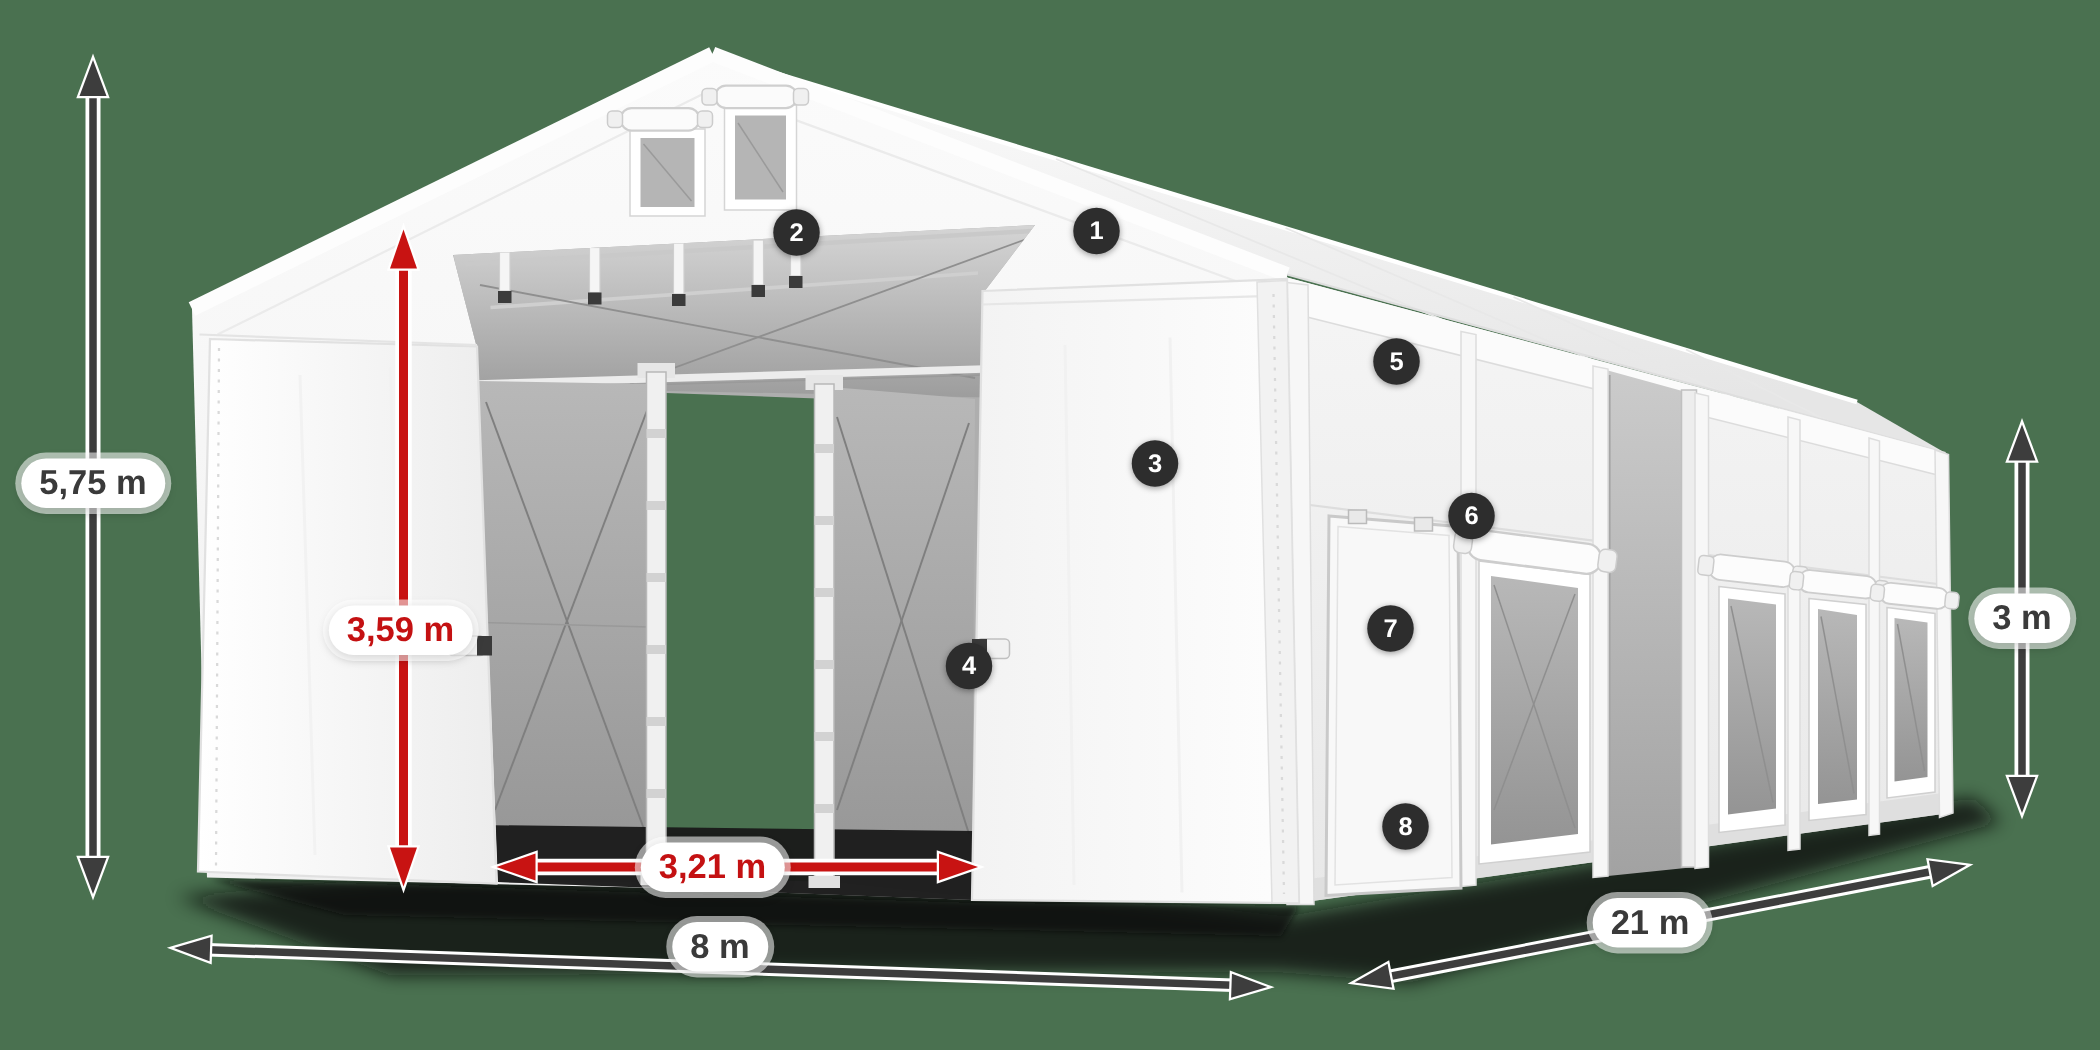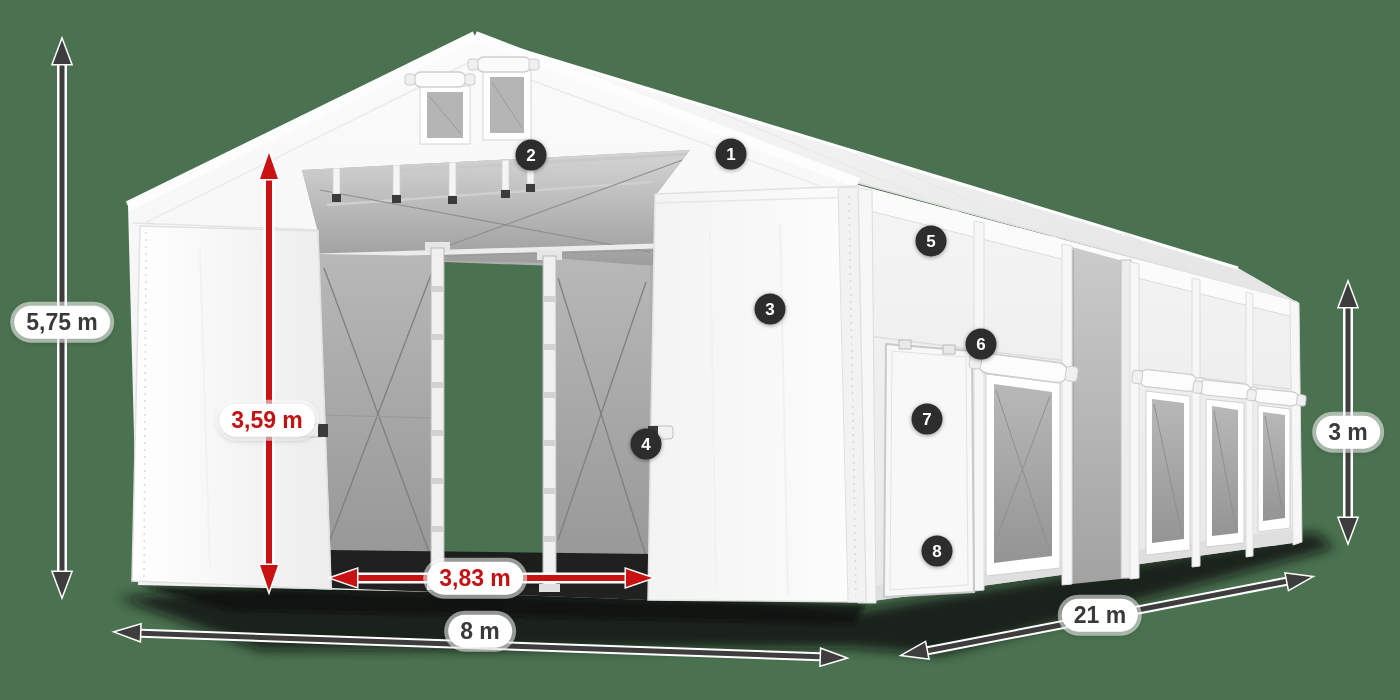--- a/index.html
+++ b/index.html
@@ -304,24 +304,24 @@
   <g>
     <line x1="1348" y1="302" x2="1348" y2="522" stroke="#ffffff" stroke-width="10"></line>
     <line x1="1348" y1="302" x2="1348" y2="522" stroke="#3d3d3d" stroke-width="5"></line>
     <polygon points="1348,283 1339,307 1357,307" fill="#3d3d3d" stroke="#ffffff" stroke-width="3" paint-order="stroke"></polygon>
     <polygon points="1348,542 1339,518 1357,518" fill="#3d3d3d" stroke="#ffffff" stroke-width="3" paint-order="stroke"></polygon>
   </g>
 </svg>
 
 <div class="pill pill-dark" style="left:62px; top:322px;">5,75 m</div>
 <div class="pill pill-red" style="left:267px; top:376px;margin-top:44px;">3,59 m</div>
-<div class="pill pill-red" style="left:475px; top:578px;">3,83 m</div>
+<div class="pill pill-red" style="left:475px; top:578px;">3,21 m</div>
 <div class="pill pill-dark" style="left:480px; top:631px;">8 m</div>
 <div class="pill pill-dark" style="left:1100px; top:615px;text-align:right;">21 m</div>
-<div class="pill pill-dark" style="left:1348px; top:412px;margin-top:20px;">3 m</div>
+<div class="pill pill-dark" style="left:1348px; top:412px;">3 m</div>
 
 <div class="callout" style="left:731px; top:154px;">1</div>
 <div class="callout" style="left:531px; top:155px;">2</div>
 <div class="callout" style="left:770px; top:309px;">3</div>
 <div class="callout" style="left:646px; top:444px;">4</div>
 <div class="callout" style="left:931px; top:241px;">5</div>
 <div class="callout" style="left:981px; top:344px;">6</div>
 <div class="callout" style="left:927px; top:419px;">7</div>
 <div class="callout" style="left:937px; top:551px;">8</div>
 

